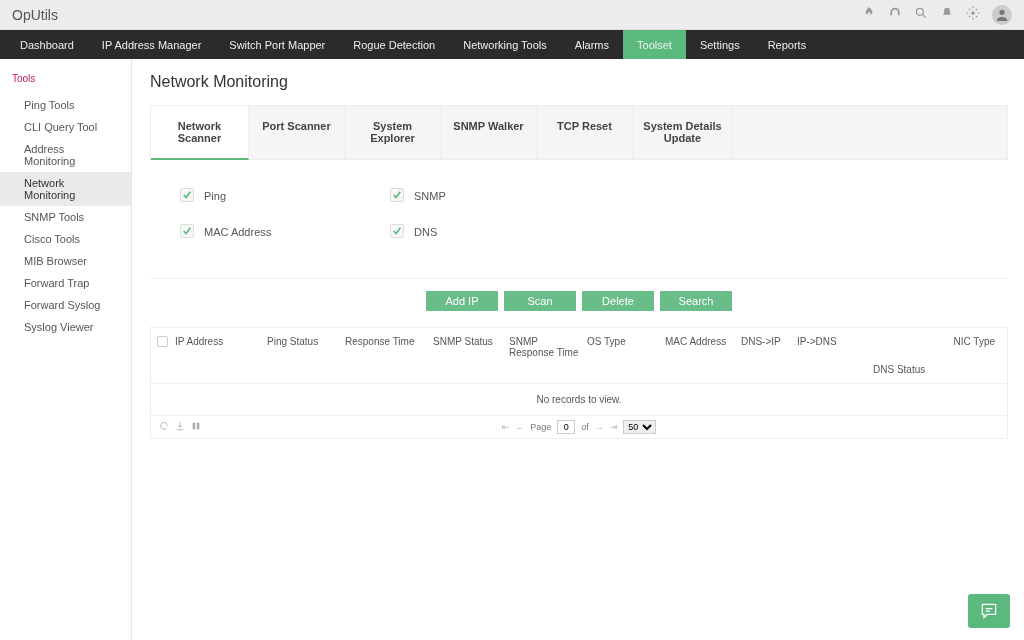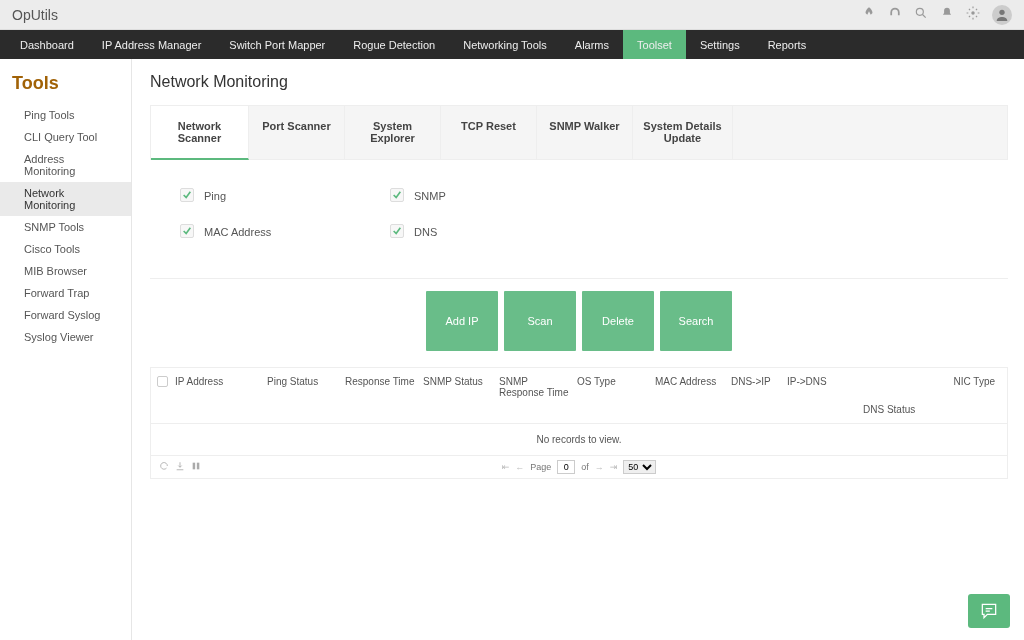--- a/index.html
+++ b/index.html
@@ -11,44 +11,44 @@
   .topicons svg { width: 14px; height: 14px; fill: #999; }
   .avatar { width: 20px; height: 20px; border-radius: 50%; background: #ccc; overflow: hidden; display:flex; align-items:center; justify-content:center; }
   .avatar svg { width:16px;height:16px;fill:#777;}
   
   .mainnav { height: 29px; background: #2b2b2b; display: flex; align-items: stretch; padding: 0 6px; }
   .mainnav a { color: #eee; font-size: 11px; text-decoration: none; padding: 0 14px; display: flex; align-items: center; cursor: pointer; }
   .mainnav a.active { background: #5CB97E; }
   
   .body { display: flex; height: calc(640px - 59px); }
   .sidebar { width: 132px; border-right: 1px solid #e6e6e6; padding-top: 10px; }
-  .sidebar h2 { font-size: 18px; font-weight: 700; padding: 4px 12px 10px; color:#a16207; }
+  .sidebar h2 { font-size: 10px; font-weight: 400; padding: 4px 12px 10px; color:#be185d; }
   .sidebar a { display: block; font-size: 11px; color: #555; padding: 5px 24px; cursor: pointer; text-decoration: none;}
   .sidebar a.active { background: #eaeaea; color:#333; }
   
   .content { flex: 1; padding: 14px 16px 0 18px; overflow: auto; }
   .page-title { font-size: 16px; font-weight: 500; color: #333; margin-bottom: 14px; }
   .tabs { display: flex; background: #f5f5f5; border: 1px solid #eee; }
   .tabs .tab { flex: 0 0 auto; width: 96px; font-size: 11px; color: #444; padding: 14px 8px; text-align: center; cursor: pointer; border-right: 1px solid #eee; font-weight:600;}
   .tabs .tab:first-child { width:98px;}
   .tabs .tab.active { background: #fff; border-bottom: 2px solid #5CB97E; margin-bottom:-1px;}
   .tabs .tab.wide { width: 100px; }
   .tabs .filler { flex:1; }
   .opts { display:flex; flex-wrap:wrap; padding: 28px 0 18px 30px; gap: 0; width: 500px;}
   .opt { width: 210px; display:flex; align-items:flex-end; gap:10px; font-size:11px; color:#555; margin-bottom:22px;}
   .cb { width:14px;height:14px;border:1px solid #ddd;border-radius:2px;background:#f7f7f7;display:flex;align-items:center;justify-content:center;}
   .cb svg{width:10px;height:10px;stroke:#5CB97E;stroke-width:2;fill:none;}
   .divider { border-top:1px solid #eee; margin: 0 0 12px 0;}
   .btnrow { display:flex; gap:6px; justify-content:center; margin-bottom:16px;}
-  .btn { background:#69bd89; color:#fff; font-size:11px; border:none; padding:24px 0; width:72px; cursor:pointer; border-radius:1px;}
+  .btn { background:#69bd89; color:#fff; font-size:11px; border:none; padding:4px 0; width:72px; cursor:pointer; border-radius:1px;}
   .table { width:100%; border:1px solid #eee; font-size:10px; color:#555;}
   .thead { display:flex; align-items:flex-start; padding:8px 6px; border-bottom:1px solid #eee;}
   .th { padding-right:6px;}
   .th.chk{width:18px;}
-  .th.c1{width:92px;} .th.c2{width:78px;} .th.c3{width:78px;} .th.c4{width:76px;}
+  .th.c1{width:92px;} .th.c2{width:78px;} .th.c3{width:88px;} .th.c4{width:76px;}
   .th.c5{width:78px;} .th.c6{width:78px;} .th.c7{width:76px;} .th.c8{width:56px;}
   .th.c9{width:76px;} .th.c10{width:70px;margin-top:28px;} .th.c11{flex:1;text-align:right;}
   .norec { text-align:center; padding:10px 0; font-size:10px; color:#555;}
   .tfoot { display:flex; align-items:center; justify-content:center; gap:6px; padding:4px 6px; font-size:9px; color:#777; border-top:1px solid #eee; position:relative;}
   .tfoot .lefticons{position:absolute;left:8px;display:flex;gap:6px;}
   .tfoot .lefticons svg{width:10px;height:10px;fill:#aaa;}
   .tfoot input{width:18px;height:14px;font-size:9px;text-align:center;border:1px solid #ccc;}
   .tfoot select{height:14px;font-size:9px;border:1px solid #ccc;}
   .tfoot .arr{color:#bbb;cursor:pointer;}
   
@@ -116,22 +116,22 @@
     <a>Syslog Viewer</a>
   </div>
 
   <div class="content">
     <div class="page-title">Network Monitoring</div>
 
     <div class="tabs">
       <div class="tab active">Network Scanner</div>
       <div class="tab">Port Scanner</div>
       <div class="tab">System Explorer</div>
+      <div class="tab">SNMP Walker</div>
       <div class="tab">TCP Reset</div>
-      <div class="tab">SNMP Walker</div>
       <div class="tab wide">System Details Update</div>
       <div class="filler"></div>
     </div>
 
     <div class="opts">
       <div class="opt">
         <span class="cb">
             <svg viewBox="0 0 12 12">
               <path d="M2 6l3 3 5-7"></path>
             </svg>

